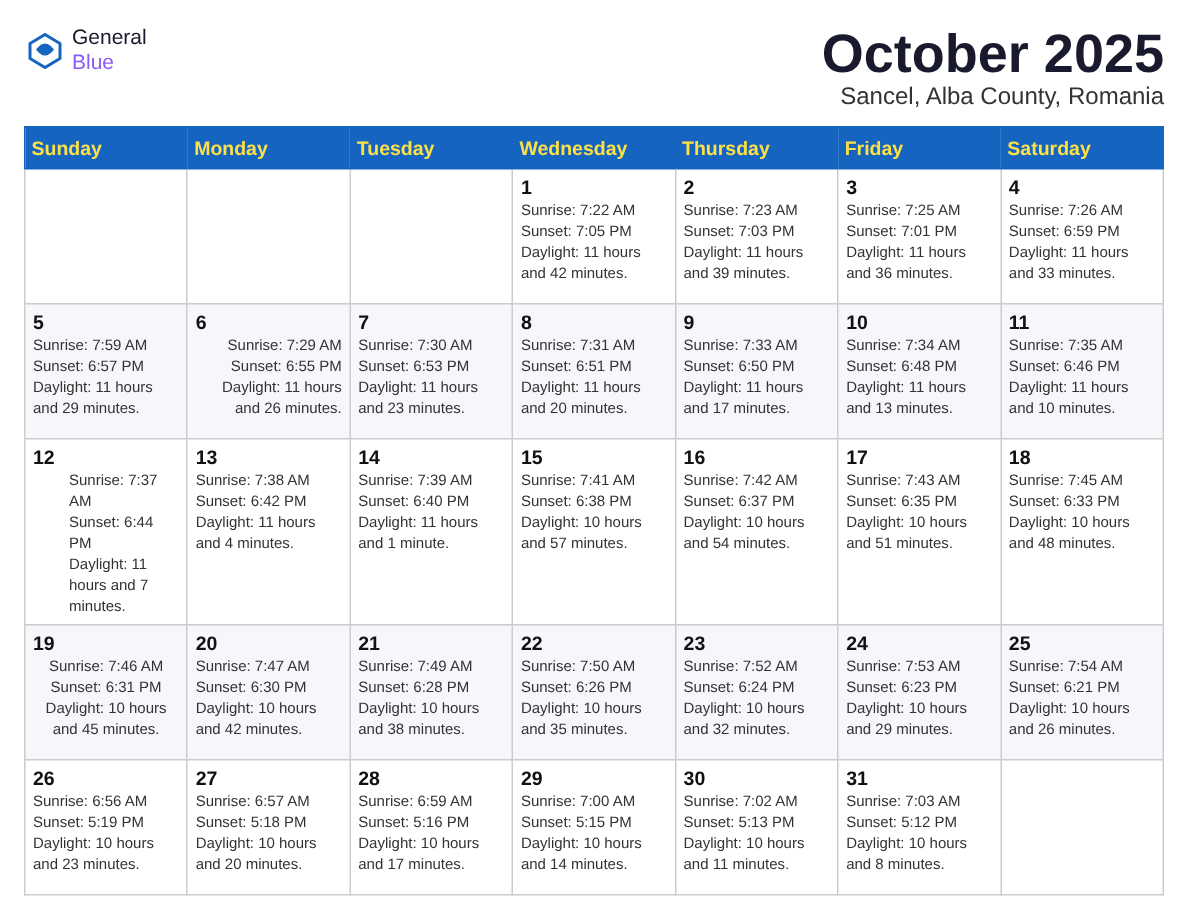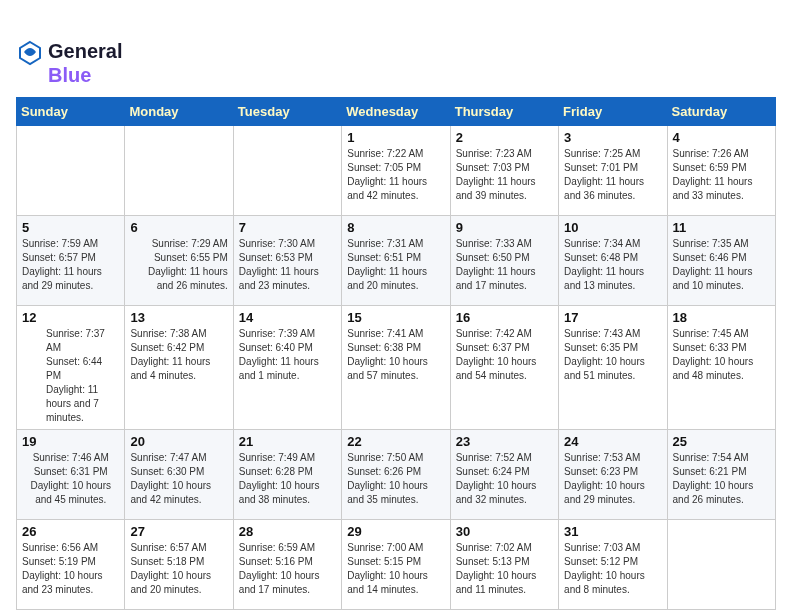--- a/index.html
+++ b/index.html
@@ -14,24 +14,23 @@
       display: flex;
       justify-content: space-between;
       align-items: flex-start;
       margin-bottom: 10px;
     }
     .logo {
       display: flex;
       align-items: center;
     }
     .logo-text {
-      font-size: 20px;
-      font-weight: bold;
+      font-size: 14px;
+      font-weight: normal;
       line-height: 1.2;
-      margin-top: 23px;
     }
     .logo-general { color: #1a1a2e; }
     .logo-blue { color: #8b5cf6; }
     .logo-icon {
       width: 28px;
       height: 28px;
       margin-right: 4px;
     }
     .title-block {
       text-align: right;
@@ -46,21 +45,21 @@
       font-size: 16px;
       color: #333;
     }
     .calendar {
       width: 100%;
       border-collapse: collapse;
       border: 1px solid #ccc;
     }
     .calendar th {
       background-color: #1565c0;
-      color: #fef9c3;
+      color: #fde047;
       font-size: 13px;
       font-weight: bold;
       padding: 6px 4px;
       text-align: left;
       border: 1px solid #1565c0;
     }
     .calendar td {
       width: 107px;
       vertical-align: top;
       padding: 4px 5px;
@@ -95,20 +94,24 @@
     <svg class="logo-icon" viewBox="0 0 28 28">
       <rect x="0" y="0" width="28" height="28" fill="none"></rect>
       <path d="M14 4 L24 10 L24 20 L14 26 L4 20 L4 10 Z" fill="none" stroke="#1565c0" stroke-width="2"></path>
       <path d="M8 14 Q14 6 20 14 Q14 22 8 14" fill="#1565c0"></path>
     </svg>
     <div class="logo-text">
       <span class="logo-general">General</span><br>
       <span class="logo-blue">Blue</span>
     </div>
   </div>
+  <div class="title-block">
+    <div class="month-title">October 2025</div>
+    <div class="location">Sancel, Alba County, Romania</div>
+  </div>
 </div>
 
 <table class="calendar">
   <thead>
     <tr>
     <th>Sunday</th>
         <th>Monday</th>
         <th>Tuesday</th>
         <th>Wednesday</th>
         <th>Thursday</th>

